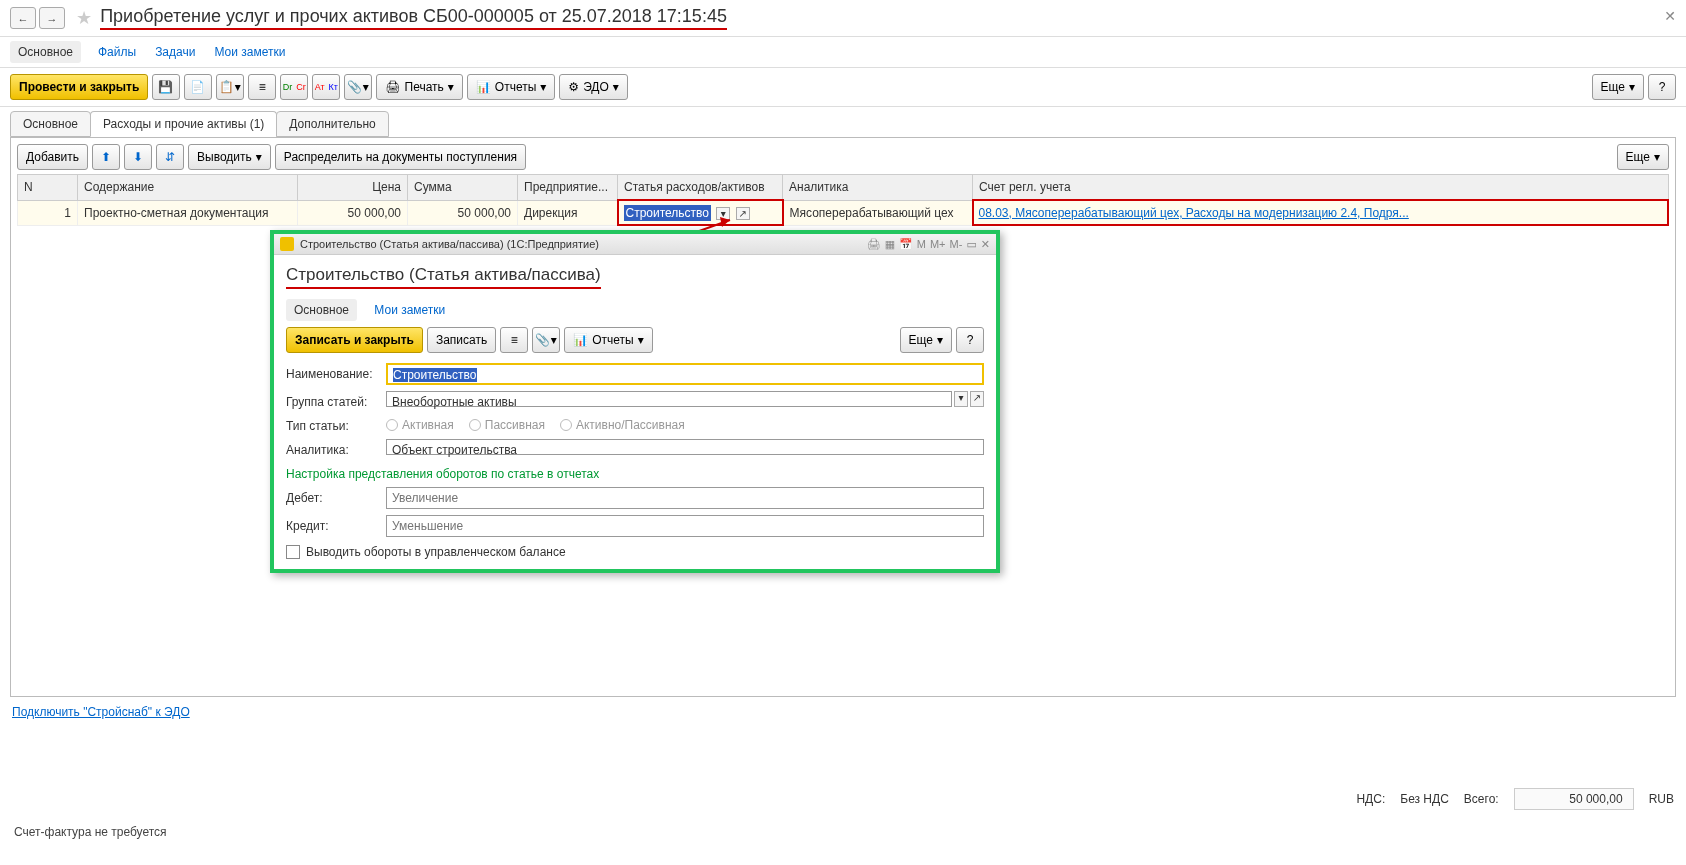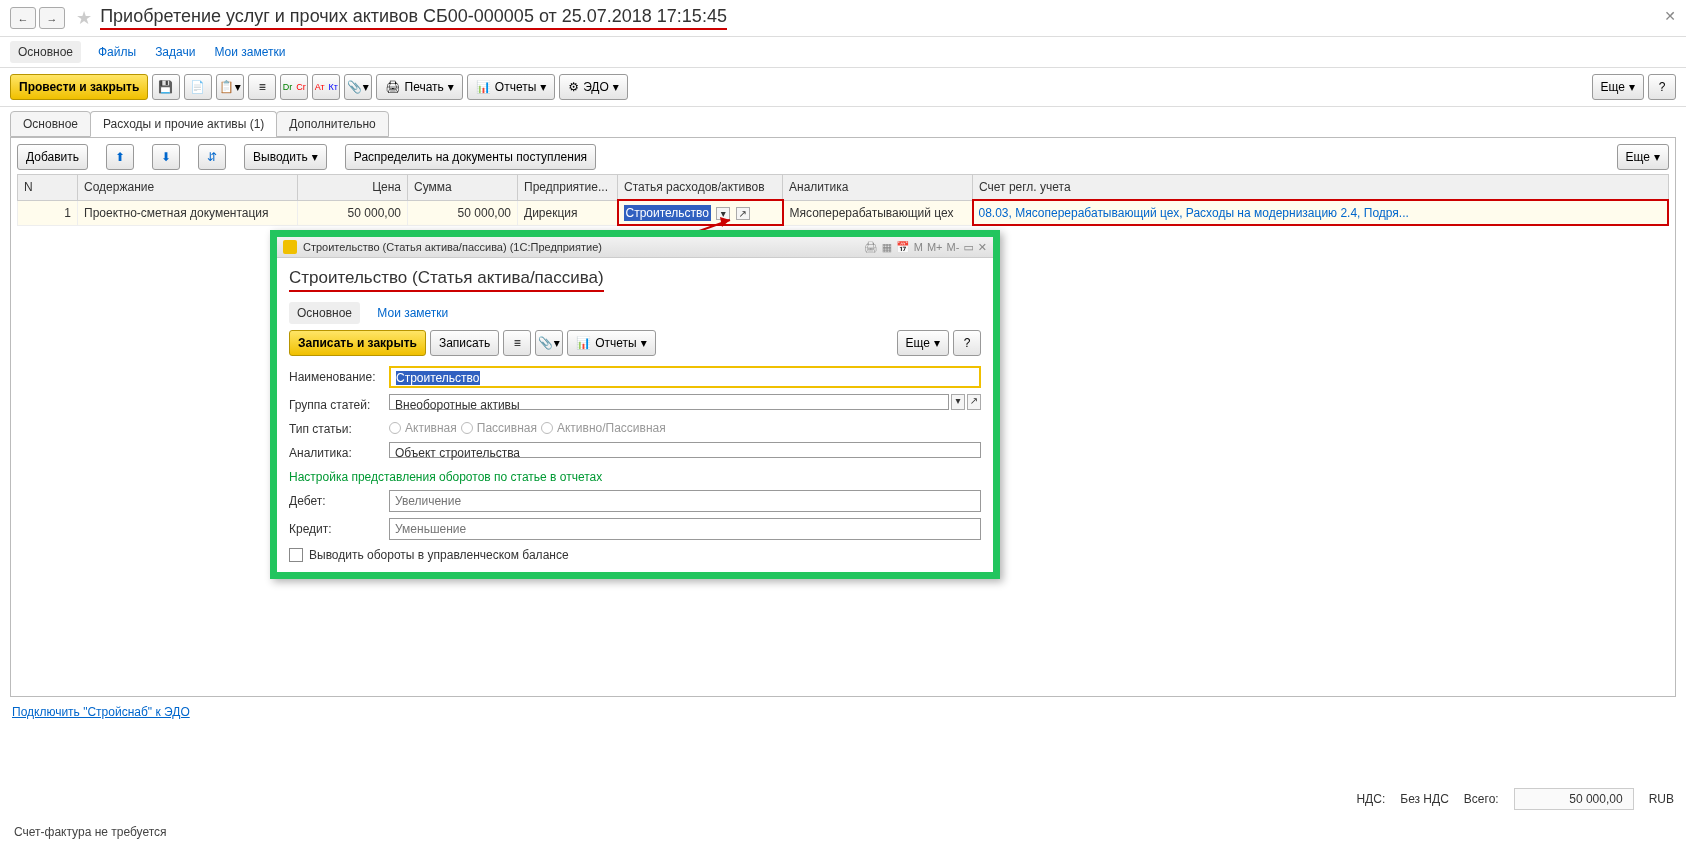--- a/index.html
+++ b/index.html
@@ -14,54 +14,54 @@
 .tab-link.active { background: #eee; border-radius: 3px; padding: 4px 8px; color: #333; }
 .toolbar { display: flex; align-items: center; padding: 6px 10px; gap: 4px; border-bottom: 1px solid #ddd; }
 .btn { border: 1px solid #999; background: linear-gradient(#fefefe,#e5e5e5); border-radius: 3px; padding: 4px 8px; cursor: pointer; font-size: 12px; display: flex; align-items: center; gap: 4px; height: 26px; }
 .btn.primary { background: linear-gradient(#ffe566,#f0c000); border-color: #b89500; font-weight: bold; }
 .btn.icon-only { width: 28px; padding: 0; justify-content: center; }
 .toolbar-spacer { flex: 1; }
 .sub-tabs { display: flex; margin: 4px 10px 0; }
 .sub-tab { border: 1px solid #bbb; padding: 5px 12px; background: #f5f5f5; cursor: pointer; margin-right: -1px; border-radius: 4px 4px 0 0; }
 .sub-tab.active { background: #fff; border-bottom: 1px solid #fff; }
 .inner-panel { border: 1px solid #bbb; margin: 0 10px; padding: 6px; height: 560px; }
-.inner-toolbar { display: flex; gap: 18px; margin-bottom: 4px; }
+.inner-toolbar { display: flex; gap: 4px; margin-bottom: 4px; }
 .data-table { width: 100%; border-collapse: collapse; }
 .data-table th { background: #f0f0f0; border: 1px solid #ccc; padding: 5px 6px; text-align: left; font-weight: normal; font-size: 12px; }
 .data-table td { border: 1px solid #eee; padding: 5px 6px; background: #fffced; }
 .num-col { text-align: right; width: 60px; }
 .cell-highlight { border: 2px solid #c00 !important; padding: 3px 5px !important; }
 .cell-highlight .sel-text { background: #3060c0; color: #fff; padding: 1px 2px; }
-.link-cell { color: #0066cc; }
+.link-cell { color: #0066cc; text-decoration: underline; }
 .dropdown-btn { display:inline-block; width:14px; text-align:center; border:1px solid #aaa; margin-left:2px; cursor:pointer; background:#f5f5f5; font-size:10px; }
 .footer-link { color: #0066cc; text-decoration: underline; padding: 8px 12px; display:inline-block; }
 .totals-bar { position: absolute; right: 12px; bottom: 55px; display: flex; align-items: center; gap: 15px; font-size: 12px; }
 .totals-bar .val-box { border: 1px solid #ccc; background: #fafafa; padding: 3px 10px; min-width: 120px; text-align: right; }
 .status-text { padding: 6px 12px; color: #444; }
 
-.popup { position: absolute; left: 270px; top: 230px; width: 730px; background: #fff; border: 7px solid #22c55e; box-shadow: 3px 3px 8px rgba(0,0,0,0.3); }
+.popup { position: absolute; left: 270px; top: 230px; width: 730px; background: #fff; border: 4px solid #22c55e; box-shadow: 3px 3px 8px rgba(0,0,0,0.3); }
 .popup-titlebar { background: linear-gradient(#f2f2f2,#e0e0e0); padding: 3px 6px; display: flex; align-items: center; font-size: 11px; border-bottom:1px solid #ccc; }
 .popup-title-icon { width:14px; height:14px; background:#f0c000; border-radius:2px; margin-right:6px; }
 .popup-titlebar-icons { margin-left:auto; display:flex; gap:4px; color:#888; font-size:11px; }
 .popup-titlebar-icons span { cursor:pointer; }
 .popup-body { padding: 10px 12px; }
 .popup-heading { font-size: 17px; border-bottom: 2px solid #c00; display:inline-block; padding-bottom:2px; margin-bottom:8px; }
 .popup-tabs { margin: 6px 0 10px; }
 .popup-tabs .tab-link.active { background:#eee; padding:4px 8px; border-radius:3px; color:#333; }
 .popup-tabs .tab-link { margin-right: 12px; }
 .popup-toolbar { display:flex; gap:4px; margin-bottom: 10px; }
 .form-row { display: flex; align-items: flex-start; margin-bottom: 6px; }
 .form-label { width: 100px; padding-top: 4px; }
 .form-input { flex:1; border:1px solid #999; padding: 3px 5px; font-size:12px; height: 22px; }
 .form-input.selected { background:#fff; }
 .form-input.selected .sel { background:#3060c0; color:#fff; }
 .form-textarea { flex:1; border:1px solid #999; height: 110px; padding: 3px 5px; resize:none; }
 .form-select-wrap { flex:1; display:flex; }
 .form-select { flex:1; border:1px solid #999; padding:3px 5px; height:16px; }
-.radio-group { display:flex; gap:4px; align-items:center; padding-top:3px; color:#999; }
+.radio-group { display:flex; gap:15px; align-items:center; padding-top:3px; color:#999; }
 .radio-opt { display:flex; align-items:center; gap:4px; }
 .radio-dot { width:12px; height:12px; border:1px solid #bbb; border-radius:50%; }
 .green-heading { color: #009933; margin: 10px 0 6px; }
 .checkbox-row { display:flex; align-items:center; gap:6px; margin-top:8px; }
 .checkbox-box { width:14px; height:14px; border:1px solid #888; }
 .arrow-line { position:absolute; pointer-events:none; }
 .name-highlight { border: 2px solid #f0c000 !important; }
 </style>
 </head>
 <body>

